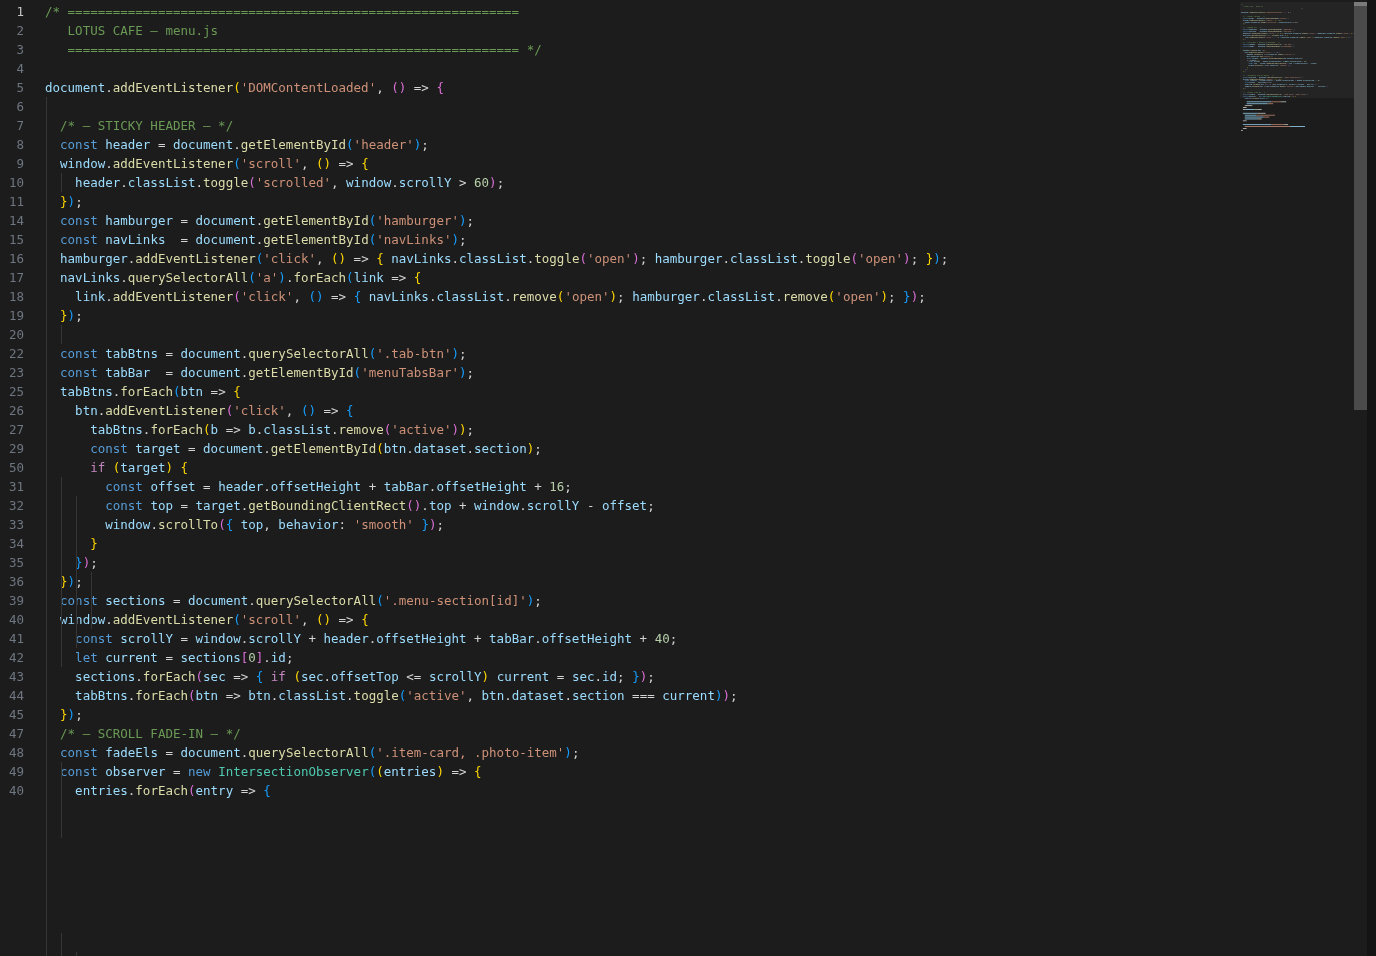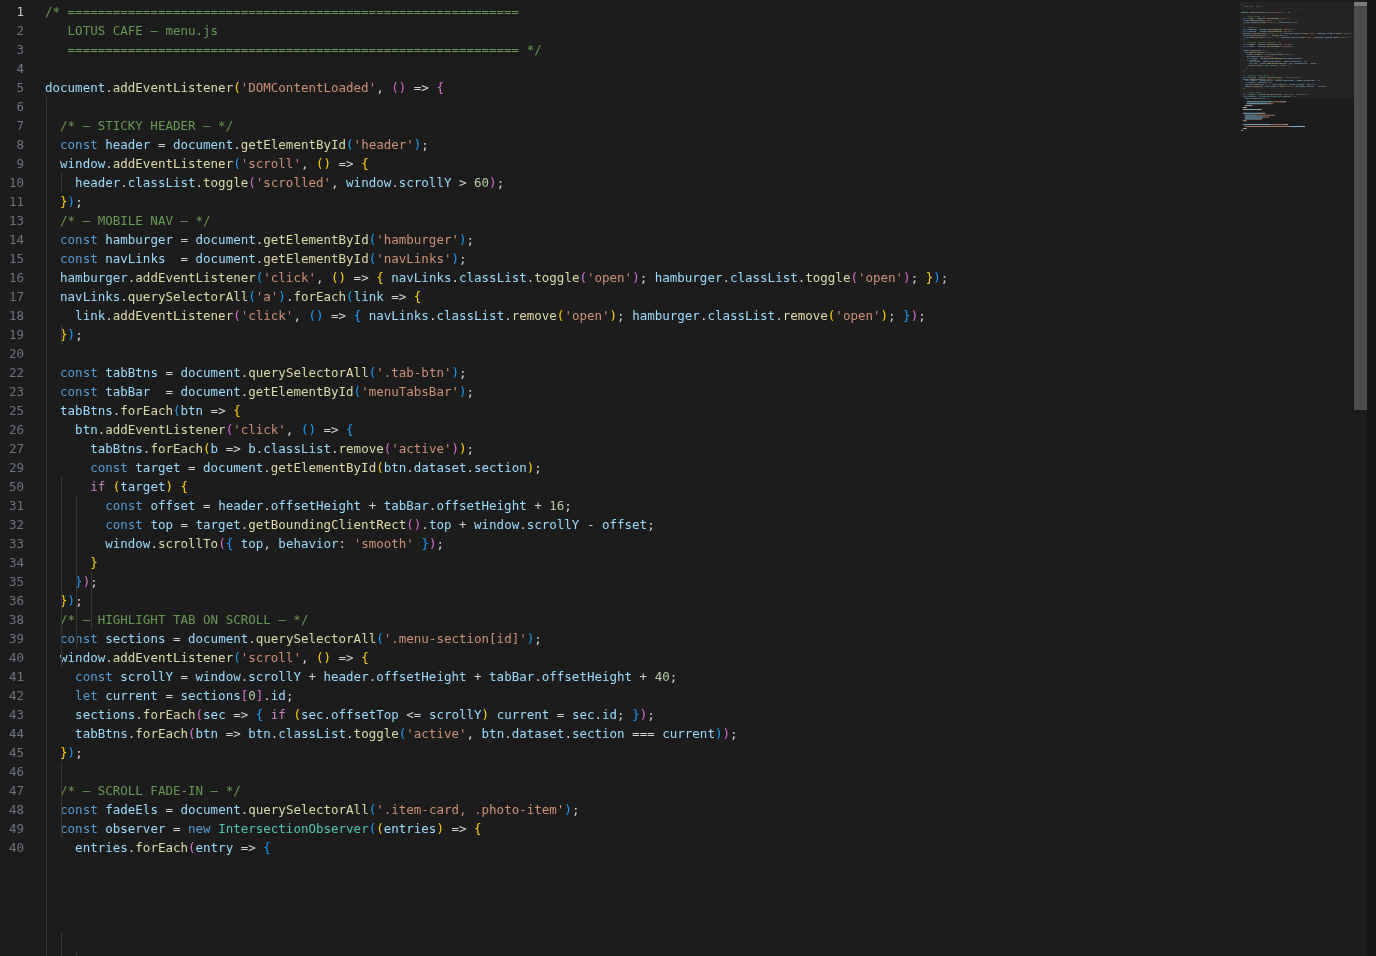--- a/index.html
+++ b/index.html
@@ -53,50 +53,47 @@
       <div class="row"><span class="ln">2</span><span class="lc"><span class="tk-c">   LOTUS CAFE — menu.js</span></span></div>
       <div class="row"><span class="ln">3</span><span class="lc"><span class="tk-c">   ============================================================ */</span></span></div>
       <div class="row"><span class="ln">4</span><span class="lc"></span></div>
       <div class="row"><span class="ln">5</span><span class="lc"><span class="tk-v">document</span><span class="tk-w">.</span><span class="tk-f">addEventListener</span><span class="tk-b1">(</span><span class="tk-s">'DOMContentLoaded'</span><span class="tk-w">, </span><span class="tk-b2">()</span><span class="tk-w"> =&gt; </span><span class="tk-b2">{</span></span></div>
       <div class="row"><span class="ln">6</span><span class="lc"></span></div>
       <div class="row"><span class="ln">7</span><span class="lc"><span class="tk-w">  </span><span class="tk-c">/* — STICKY HEADER — */</span></span></div>
       <div class="row"><span class="ln">8</span><span class="lc"><span class="tk-w">  </span><span class="tk-k">const</span><span class="tk-w"> </span><span class="tk-v">header</span><span class="tk-w"> = </span><span class="tk-v">document</span><span class="tk-w">.</span><span class="tk-f">getElementById</span><span class="tk-b3">(</span><span class="tk-s">'header'</span><span class="tk-b3">)</span><span class="tk-w">;</span></span></div>
       <div class="row"><span class="ln">9</span><span class="lc"><span class="tk-w">  </span><span class="tk-v">window</span><span class="tk-w">.</span><span class="tk-f">addEventListener</span><span class="tk-b3">(</span><span class="tk-s">'scroll'</span><span class="tk-w">, </span><span class="tk-b1">()</span><span class="tk-w"> =&gt; </span><span class="tk-b1">{</span></span></div>
       <div class="row"><span class="ln">10</span><span class="lc"><span class="tk-w">    </span><span class="tk-v">header</span><span class="tk-w">.</span><span class="tk-v">classList</span><span class="tk-w">.</span><span class="tk-f">toggle</span><span class="tk-b2">(</span><span class="tk-s">'scrolled'</span><span class="tk-w">, </span><span class="tk-v">window</span><span class="tk-w">.</span><span class="tk-v">scrollY</span><span class="tk-w"> &gt; </span><span class="tk-n">60</span><span class="tk-b2">)</span><span class="tk-w">;</span></span></div>
       <div class="row"><span class="ln">11</span><span class="lc"><span class="tk-w">  </span><span class="tk-b1">}</span><span class="tk-b3">)</span><span class="tk-w">;</span></span></div>
-      <div class="row"><span class="ln">13</span><span class="lc"><span class="tk-w">  </span><span class="tk-c">/* — MOBILE NAV — */</span></span></div>
       <div class="row"><span class="ln">14</span><span class="lc"><span class="tk-w">  </span><span class="tk-k">const</span><span class="tk-w"> </span><span class="tk-v">hamburger</span><span class="tk-w"> = </span><span class="tk-v">document</span><span class="tk-w">.</span><span class="tk-f">getElementById</span><span class="tk-b3">(</span><span class="tk-s">'hamburger'</span><span class="tk-b3">)</span><span class="tk-w">;</span></span></div>
       <div class="row"><span class="ln">15</span><span class="lc"><span class="tk-w">  </span><span class="tk-k">const</span><span class="tk-w"> </span><span class="tk-v">navLinks</span><span class="tk-w">  = </span><span class="tk-v">document</span><span class="tk-w">.</span><span class="tk-f">getElementById</span><span class="tk-b3">(</span><span class="tk-s">'navLinks'</span><span class="tk-b3">)</span><span class="tk-w">;</span></span></div>
       <div class="row"><span class="ln">16</span><span class="lc"><span class="tk-w">  </span><span class="tk-v">hamburger</span><span class="tk-w">.</span><span class="tk-f">addEventListener</span><span class="tk-b3">(</span><span class="tk-s">'click'</span><span class="tk-w">, </span><span class="tk-b1">()</span><span class="tk-w"> =&gt; </span><span class="tk-b1">{</span><span class="tk-w"> </span><span class="tk-v">navLinks</span><span class="tk-w">.</span><span class="tk-v">classList</span><span class="tk-w">.</span><span class="tk-f">toggle</span><span class="tk-b2">(</span><span class="tk-s">'open'</span><span class="tk-b2">)</span><span class="tk-w">; </span><span class="tk-v">hamburger</span><span class="tk-w">.</span><span class="tk-v">classList</span><span class="tk-w">.</span><span class="tk-f">toggle</span><span class="tk-b2">(</span><span class="tk-s">'open'</span><span class="tk-b2">)</span><span class="tk-w">; </span><span class="tk-b1">}</span><span class="tk-b3">)</span><span class="tk-w">;</span></span></div>
       <div class="row"><span class="ln">17</span><span class="lc"><span class="tk-w">  </span><span class="tk-v">navLinks</span><span class="tk-w">.</span><span class="tk-f">querySelectorAll</span><span class="tk-b3">(</span><span class="tk-s">'a'</span><span class="tk-b3">)</span><span class="tk-w">.</span><span class="tk-f">forEach</span><span class="tk-b3">(</span><span class="tk-v">link</span><span class="tk-w"> =&gt; </span><span class="tk-b1">{</span></span></div>
       <div class="row"><span class="ln">18</span><span class="lc"><span class="tk-w">    </span><span class="tk-v">link</span><span class="tk-w">.</span><span class="tk-f">addEventListener</span><span class="tk-b2">(</span><span class="tk-s">'click'</span><span class="tk-w">, </span><span class="tk-b3">()</span><span class="tk-w"> =&gt; </span><span class="tk-b3">{</span><span class="tk-w"> </span><span class="tk-v">navLinks</span><span class="tk-w">.</span><span class="tk-v">classList</span><span class="tk-w">.</span><span class="tk-f">remove</span><span class="tk-b1">(</span><span class="tk-s">'open'</span><span class="tk-b1">)</span><span class="tk-w">; </span><span class="tk-v">hamburger</span><span class="tk-w">.</span><span class="tk-v">classList</span><span class="tk-w">.</span><span class="tk-f">remove</span><span class="tk-b1">(</span><span class="tk-s">'open'</span><span class="tk-b1">)</span><span class="tk-w">; </span><span class="tk-b3">}</span><span class="tk-b2">)</span><span class="tk-w">;</span></span></div>
       <div class="row"><span class="ln">19</span><span class="lc"><span class="tk-w">  </span><span class="tk-b1">}</span><span class="tk-b3">)</span><span class="tk-w">;</span></span></div>
       <div class="row"><span class="ln">20</span><span class="lc"></span></div>
       <div class="row"><span class="ln">22</span><span class="lc"><span class="tk-w">  </span><span class="tk-k">const</span><span class="tk-w"> </span><span class="tk-v">tabBtns</span><span class="tk-w"> = </span><span class="tk-v">document</span><span class="tk-w">.</span><span class="tk-f">querySelectorAll</span><span class="tk-b3">(</span><span class="tk-s">'.tab-btn'</span><span class="tk-b3">)</span><span class="tk-w">;</span></span></div>
       <div class="row"><span class="ln">23</span><span class="lc"><span class="tk-w">  </span><span class="tk-k">const</span><span class="tk-w"> </span><span class="tk-v">tabBar</span><span class="tk-w">  = </span><span class="tk-v">document</span><span class="tk-w">.</span><span class="tk-f">getElementById</span><span class="tk-b3">(</span><span class="tk-s">'menuTabsBar'</span><span class="tk-b3">)</span><span class="tk-w">;</span></span></div>
       <div class="row"><span class="ln">25</span><span class="lc"><span class="tk-w">  </span><span class="tk-v">tabBtns</span><span class="tk-w">.</span><span class="tk-f">forEach</span><span class="tk-b3">(</span><span class="tk-v">btn</span><span class="tk-w"> =&gt; </span><span class="tk-b1">{</span></span></div>
       <div class="row"><span class="ln">26</span><span class="lc"><span class="tk-w">    </span><span class="tk-v">btn</span><span class="tk-w">.</span><span class="tk-f">addEventListener</span><span class="tk-b2">(</span><span class="tk-s">'click'</span><span class="tk-w">, </span><span class="tk-b3">()</span><span class="tk-w"> =&gt; </span><span class="tk-b3">{</span></span></div>
       <div class="row"><span class="ln">27</span><span class="lc"><span class="tk-w">      </span><span class="tk-v">tabBtns</span><span class="tk-w">.</span><span class="tk-f">forEach</span><span class="tk-b1">(</span><span class="tk-v">b</span><span class="tk-w"> =&gt; </span><span class="tk-v">b</span><span class="tk-w">.</span><span class="tk-v">classList</span><span class="tk-w">.</span><span class="tk-f">remove</span><span class="tk-b2">(</span><span class="tk-s">'active'</span><span class="tk-b2">)</span><span class="tk-b1">)</span><span class="tk-w">;</span></span></div>
       <div class="row"><span class="ln">29</span><span class="lc"><span class="tk-w">      </span><span class="tk-k">const</span><span class="tk-w"> </span><span class="tk-v">target</span><span class="tk-w"> = </span><span class="tk-v">document</span><span class="tk-w">.</span><span class="tk-f">getElementById</span><span class="tk-b1">(</span><span class="tk-v">btn</span><span class="tk-w">.</span><span class="tk-v">dataset</span><span class="tk-w">.</span><span class="tk-v">section</span><span class="tk-b1">)</span><span class="tk-w">;</span></span></div>
       <div class="row"><span class="ln">50</span><span class="lc"><span class="tk-w">      </span><span class="tk-ct">if</span><span class="tk-w"> </span><span class="tk-b1">(</span><span class="tk-v">target</span><span class="tk-b1">)</span><span class="tk-w"> </span><span class="tk-b1">{</span></span></div>
       <div class="row"><span class="ln">31</span><span class="lc"><span class="tk-w">        </span><span class="tk-k">const</span><span class="tk-w"> </span><span class="tk-v">offset</span><span class="tk-w"> = </span><span class="tk-v">header</span><span class="tk-w">.</span><span class="tk-v">offsetHeight</span><span class="tk-w"> + </span><span class="tk-v">tabBar</span><span class="tk-w">.</span><span class="tk-v">offsetHeight</span><span class="tk-w"> + </span><span class="tk-n">16</span><span class="tk-w">;</span></span></div>
       <div class="row"><span class="ln">32</span><span class="lc"><span class="tk-w">        </span><span class="tk-k">const</span><span class="tk-w"> </span><span class="tk-v">top</span><span class="tk-w"> = </span><span class="tk-v">target</span><span class="tk-w">.</span><span class="tk-f">getBoundingClientRect</span><span class="tk-b2">()</span><span class="tk-w">.</span><span class="tk-v">top</span><span class="tk-w"> + </span><span class="tk-v">window</span><span class="tk-w">.</span><span class="tk-v">scrollY</span><span class="tk-w"> - </span><span class="tk-v">offset</span><span class="tk-w">;</span></span></div>
       <div class="row"><span class="ln">33</span><span class="lc"><span class="tk-w">        </span><span class="tk-v">window</span><span class="tk-w">.</span><span class="tk-f">scrollTo</span><span class="tk-b2">(</span><span class="tk-b3">{</span><span class="tk-w"> </span><span class="tk-v">top</span><span class="tk-w">, </span><span class="tk-v">behavior</span><span class="tk-w">: </span><span class="tk-s">'smooth'</span><span class="tk-w"> </span><span class="tk-b3">}</span><span class="tk-b2">)</span><span class="tk-w">;</span></span></div>
       <div class="row"><span class="ln">34</span><span class="lc"><span class="tk-w">      </span><span class="tk-b1">}</span></span></div>
       <div class="row"><span class="ln">35</span><span class="lc"><span class="tk-w">    </span><span class="tk-b3">}</span><span class="tk-b2">)</span><span class="tk-w">;</span></span></div>
       <div class="row"><span class="ln">36</span><span class="lc"><span class="tk-w">  </span><span class="tk-b1">}</span><span class="tk-b3">)</span><span class="tk-w">;</span></span></div>
-      <div class="row"><span class="ln">38</span><span class="lc"><span class="tk-w">  </span><span class="tk-c">/* — HIGHLIGHT TAB ON SCROLL — */</span></span></div>
       <div class="row"><span class="ln">39</span><span class="lc"><span class="tk-w">  </span><span class="tk-k">const</span><span class="tk-w"> </span><span class="tk-v">sections</span><span class="tk-w"> = </span><span class="tk-v">document</span><span class="tk-w">.</span><span class="tk-f">querySelectorAll</span><span class="tk-b3">(</span><span class="tk-s">'.menu-section[id]'</span><span class="tk-b3">)</span><span class="tk-w">;</span></span></div>
       <div class="row"><span class="ln">40</span><span class="lc"><span class="tk-w">  </span><span class="tk-v">window</span><span class="tk-w">.</span><span class="tk-f">addEventListener</span><span class="tk-b3">(</span><span class="tk-s">'scroll'</span><span class="tk-w">, </span><span class="tk-b1">()</span><span class="tk-w"> =&gt; </span><span class="tk-b1">{</span></span></div>
       <div class="row"><span class="ln">41</span><span class="lc"><span class="tk-w">    </span><span class="tk-k">const</span><span class="tk-w"> </span><span class="tk-v">scrollY</span><span class="tk-w"> = </span><span class="tk-v">window</span><span class="tk-w">.</span><span class="tk-v">scrollY</span><span class="tk-w"> + </span><span class="tk-v">header</span><span class="tk-w">.</span><span class="tk-v">offsetHeight</span><span class="tk-w"> + </span><span class="tk-v">tabBar</span><span class="tk-w">.</span><span class="tk-v">offsetHeight</span><span class="tk-w"> + </span><span class="tk-n">40</span><span class="tk-w">;</span></span></div>
       <div class="row"><span class="ln">42</span><span class="lc"><span class="tk-w">    </span><span class="tk-k">let</span><span class="tk-w"> </span><span class="tk-v">current</span><span class="tk-w"> = </span><span class="tk-v">sections</span><span class="tk-b2">[</span><span class="tk-n">0</span><span class="tk-b2">]</span><span class="tk-w">.</span><span class="tk-v">id</span><span class="tk-w">;</span></span></div>
       <div class="row"><span class="ln">43</span><span class="lc"><span class="tk-w">    </span><span class="tk-v">sections</span><span class="tk-w">.</span><span class="tk-f">forEach</span><span class="tk-b2">(</span><span class="tk-v">sec</span><span class="tk-w"> =&gt; </span><span class="tk-b3">{</span><span class="tk-w"> </span><span class="tk-ct">if</span><span class="tk-w"> </span><span class="tk-b1">(</span><span class="tk-v">sec</span><span class="tk-w">.</span><span class="tk-v">offsetTop</span><span class="tk-w"> &lt;= </span><span class="tk-v">scrollY</span><span class="tk-b1">)</span><span class="tk-w"> </span><span class="tk-v">current</span><span class="tk-w"> = </span><span class="tk-v">sec</span><span class="tk-w">.</span><span class="tk-v">id</span><span class="tk-w">; </span><span class="tk-b3">}</span><span class="tk-b2">)</span><span class="tk-w">;</span></span></div>
       <div class="row"><span class="ln">44</span><span class="lc"><span class="tk-w">    </span><span class="tk-v">tabBtns</span><span class="tk-w">.</span><span class="tk-f">forEach</span><span class="tk-b2">(</span><span class="tk-v">btn</span><span class="tk-w"> =&gt; </span><span class="tk-v">btn</span><span class="tk-w">.</span><span class="tk-v">classList</span><span class="tk-w">.</span><span class="tk-f">toggle</span><span class="tk-b3">(</span><span class="tk-s">'active'</span><span class="tk-w">, </span><span class="tk-v">btn</span><span class="tk-w">.</span><span class="tk-v">dataset</span><span class="tk-w">.</span><span class="tk-v">section</span><span class="tk-w"> === </span><span class="tk-v">current</span><span class="tk-b3">)</span><span class="tk-b2">)</span><span class="tk-w">;</span></span></div>
       <div class="row"><span class="ln">45</span><span class="lc"><span class="tk-w">  </span><span class="tk-b1">}</span><span class="tk-b3">)</span><span class="tk-w">;</span></span></div>
-      <div class="row"><span class="ln">46</span><span class="lc"></span></div>
       <div class="row"><span class="ln">47</span><span class="lc"><span class="tk-w">  </span><span class="tk-c">/* — SCROLL FADE-IN — */</span></span></div>
       <div class="row"><span class="ln">48</span><span class="lc"><span class="tk-w">  </span><span class="tk-k">const</span><span class="tk-w"> </span><span class="tk-v">fadeEls</span><span class="tk-w"> = </span><span class="tk-v">document</span><span class="tk-w">.</span><span class="tk-f">querySelectorAll</span><span class="tk-b3">(</span><span class="tk-s">'.item-card, .photo-item'</span><span class="tk-b3">)</span><span class="tk-w">;</span></span></div>
       <div class="row"><span class="ln">49</span><span class="lc"><span class="tk-w">  </span><span class="tk-k">const</span><span class="tk-w"> </span><span class="tk-v">observer</span><span class="tk-w"> = </span><span class="tk-k">new</span><span class="tk-w"> </span><span class="tk-cl">IntersectionObserver</span><span class="tk-b3">(</span><span class="tk-b1">(</span><span class="tk-v">entries</span><span class="tk-b1">)</span><span class="tk-w"> =&gt; </span><span class="tk-b1">{</span></span></div>
       <div class="row"><span class="ln">40</span><span class="lc"><span class="tk-w">    </span><span class="tk-v">entries</span><span class="tk-w">.</span><span class="tk-f">forEach</span><span class="tk-b2">(</span><span class="tk-v">entry</span><span class="tk-w"> =&gt; </span><span class="tk-b3">{</span></span></div>
       <div class="row"><span class="ln"></span><span class="lc"></span></div>
     </div>
   <div id="guides">
       <div class="guide" style="left: 45.5px; top: 97px; height: 874px;"></div>
       <div class="guide" style="left: 60.54px; top: 173px; height: 19px;"></div>
       <div class="guide" style="left: 60.54px; top: 325px; height: 19px;"></div>

